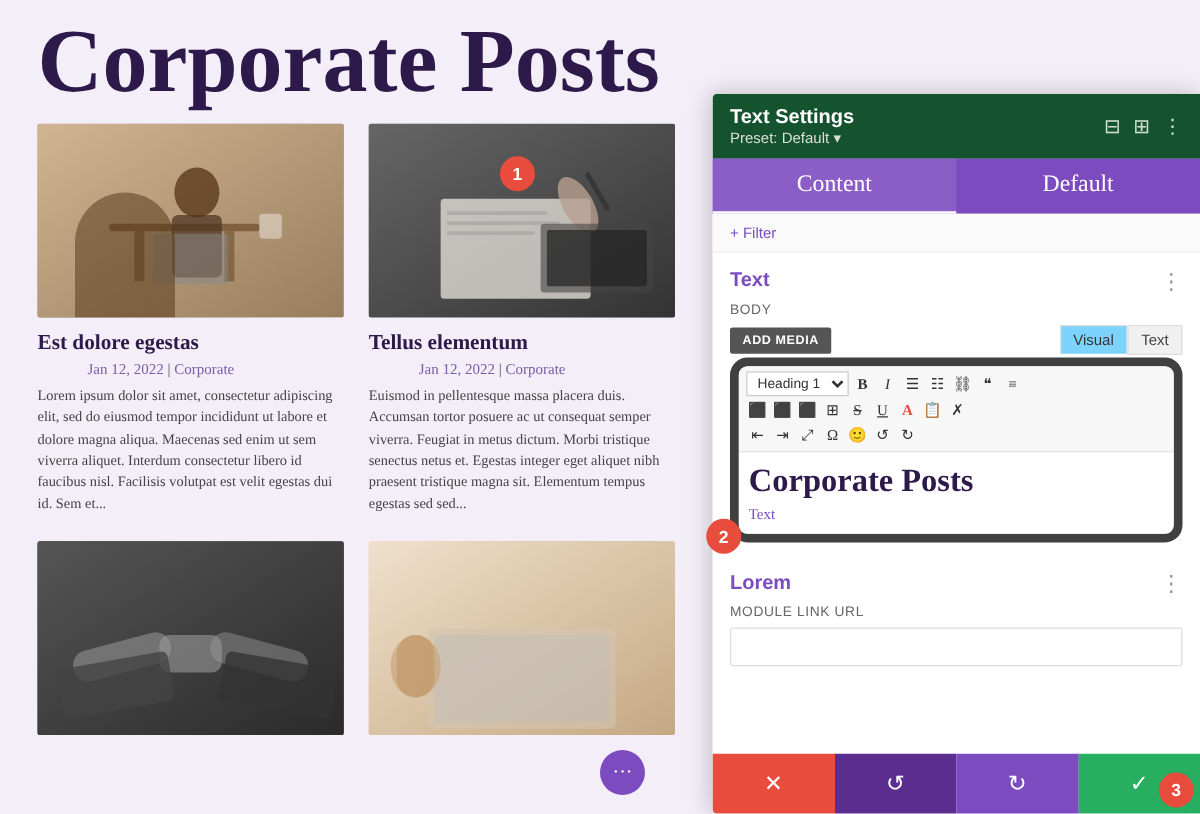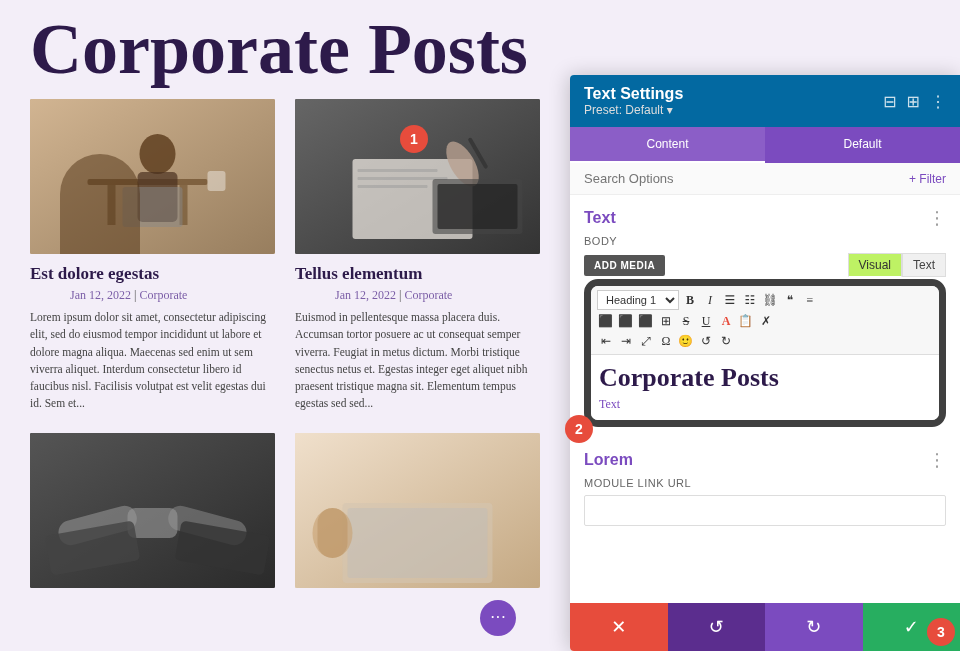--- a/index.html
+++ b/index.html
@@ -166,21 +166,21 @@
       background: white;
       border-radius: 4px 0 0 4px;
       box-shadow: -2px 0 20px rgba(0,0,0,0.2);
       display: flex;
       flex-direction: column;
       overflow: hidden;
       z-index: 15;
     }
 
     .panel-header {
-      background: #0369a1;
+      background: #14532d;
       color: white;
       padding: 10px 14px;
       display: flex;
       align-items: center;
       justify-content: space-between;
     }
 
     .panel-header-left {
       display: flex;
       flex-direction: column;
@@ -215,22 +215,22 @@
     .panel-tabs {
       display: flex;
       background: #7b4bbf;
     }
 
     .panel-tab {
       flex: 1;
       padding: 10px;
       text-align: center;
       color: white;
-      font-size: 12px;
-      font-family: Liberation Sans, sans-serif;
+      font-size: 19px;
+      font-family: Liberation Serif, serif;
       cursor: pointer;
     }
 
     .panel-tab.active {
       background: #8b5ec7;
       border-bottom: 2px solid white;
     }
 
     
     .panel-search {
@@ -328,21 +328,21 @@
       padding: 4px 10px;
       font-size: 12px;
       font-family: Arial, sans-serif;
       cursor: pointer;
       color: #444;
       background: #f0f0f0;
       border: 1px solid #ddd;
     }
 
     .vt-tab.active {
-      background: #bef264;
+      background: #7dd3fc;
       color: #333;
       border-bottom: 1px solid white;
     }
 
     .editor-area {
       border: 7px solid #404040;
       border-radius: 14px;
       overflow: hidden;
     }
 
@@ -612,21 +612,20 @@
       <span class="panel-header-icon">⋮</span>
     </div>
   </div>
 
   <div class="panel-tabs">
     <div class="panel-tab active">Content</div>
     <div class="panel-tab">Default</div>
   </div>
 
   <div class="panel-search">
-    <input type="text" placeholder="Search Options" style="">
     <span class="panel-filter-btn">+ Filter</span>
   </div>
 
   <div class="panel-body" style="padding-bottom: 24px;">
 
     <div class="section-header">
       <span class="section-title">Text</span>
       <span class="section-dots">⋮</span>
     </div>
 

